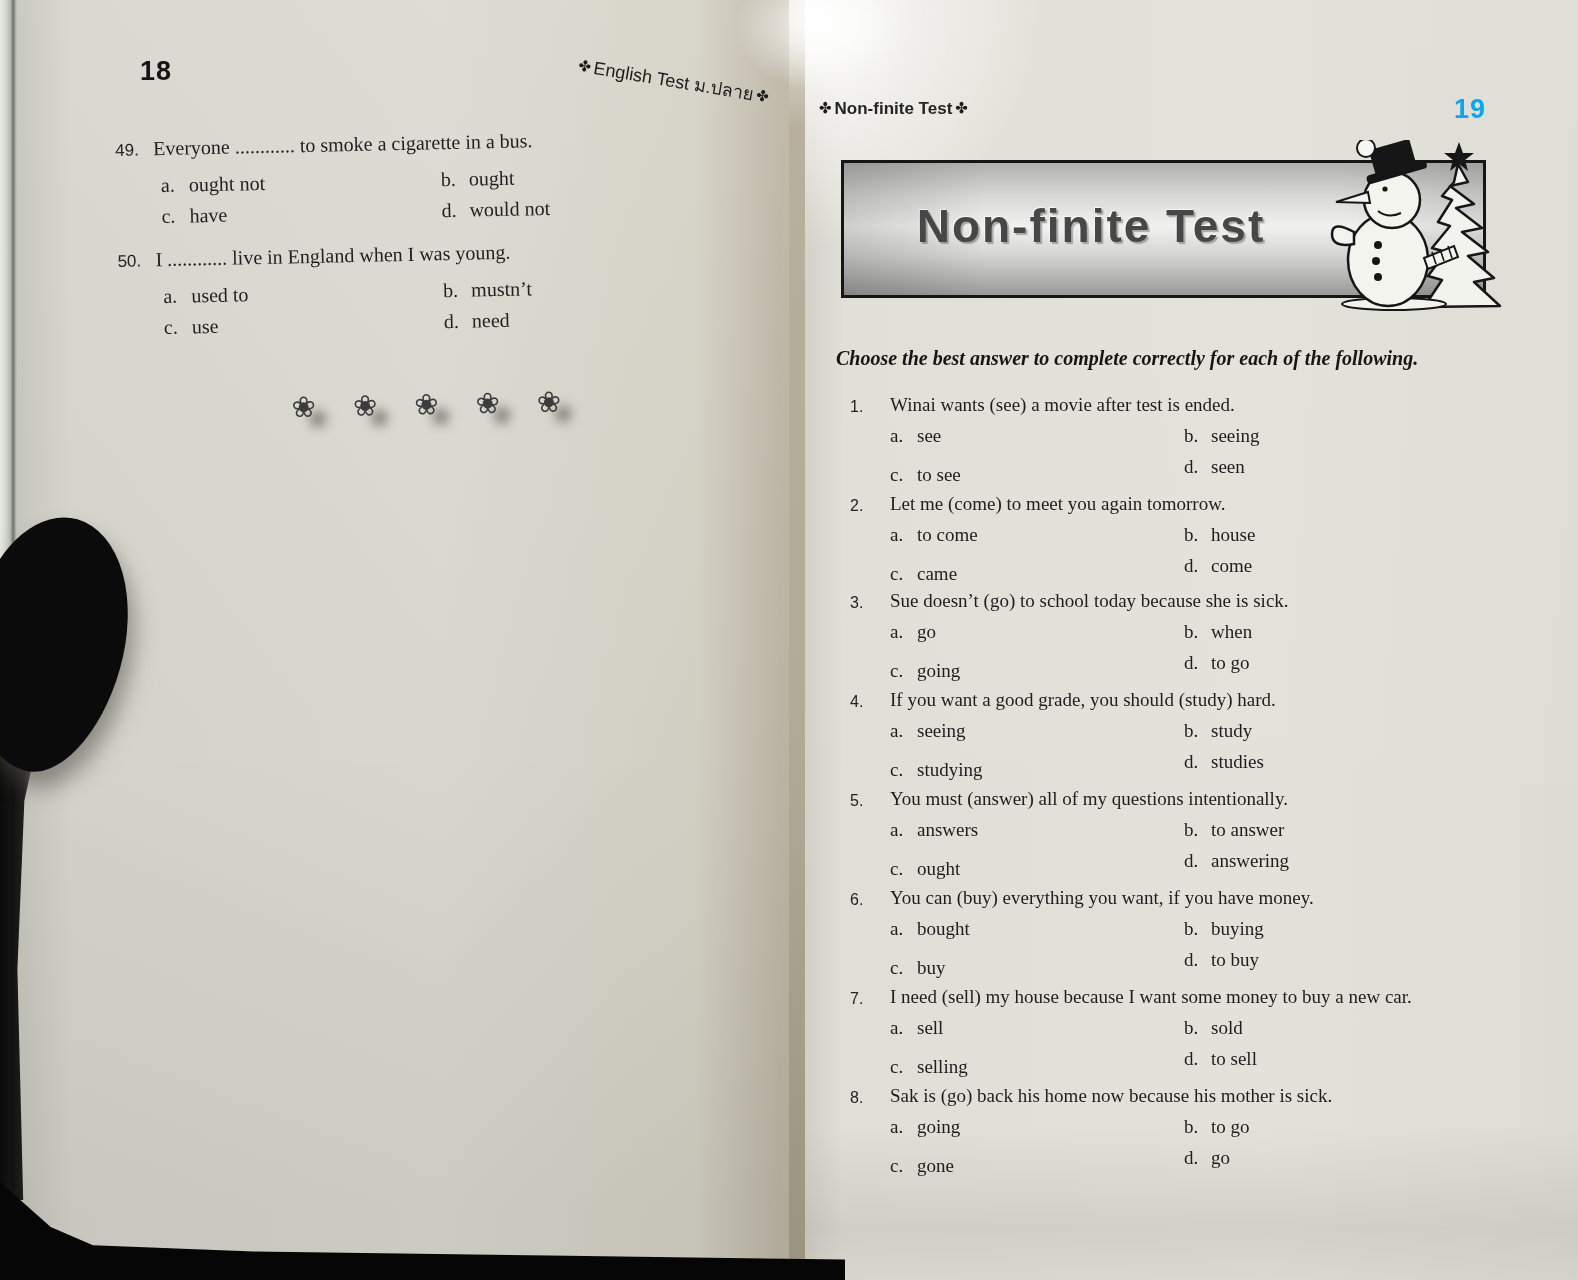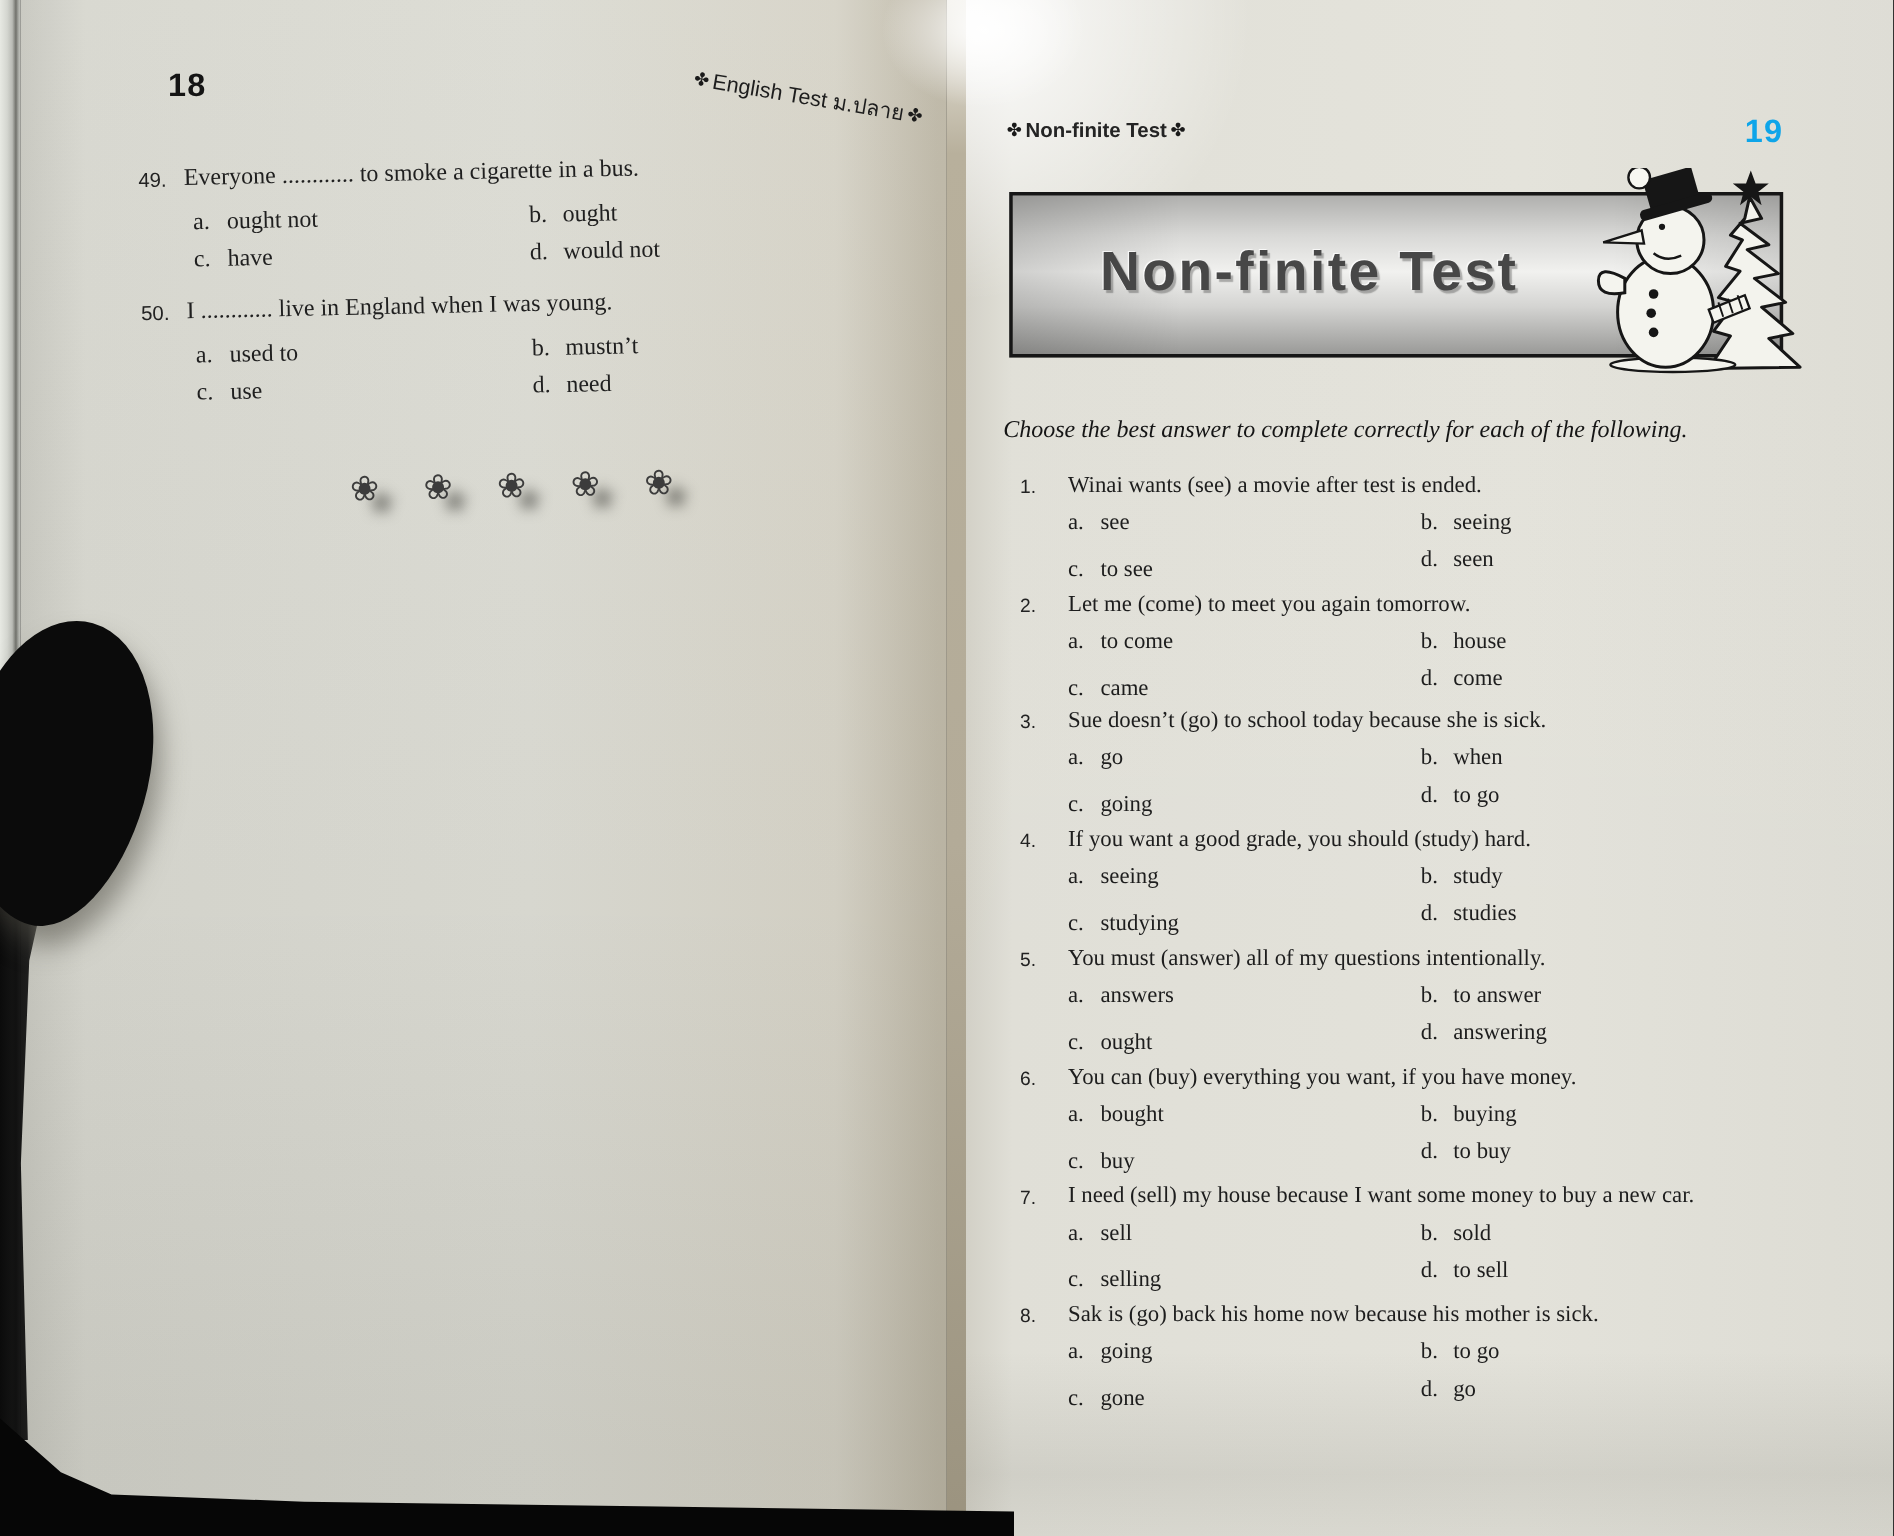--- a/index.html
+++ b/index.html
@@ -70,36 +70,36 @@
   .lq .opt .ol{display:inline-block;width:28px;}
   .lq .oa{left:45px;top:37px;}  .lq .ob{left:325px;top:37px;}
   .lq .oc{left:45px;top:68px;}  .lq .od{left:325px;top:68px;}
   .ornaments{left:286px;top:394px;display:flex;gap:37px;}
   .ornaments span{
     font-family:"DejaVu Sans",sans-serif;font-size:29px;color:#3c3c3c;
     text-shadow:14px 12px 9px rgba(55,55,50,.55);
   }
 
   
-  .rp-header{left:836px;top:99px;font-family:"Liberation Sans","DejaVu Sans",sans-serif;font-weight:bold;font-size:17px;color:#242424;white-space:nowrap;}
+  .rp-header{left:816px;top:99px;font-family:"Liberation Sans","DejaVu Sans",sans-serif;font-weight:bold;font-size:17px;color:#242424;white-space:nowrap;}
   .rp-number{left:1454px;top:94px;font-family:"Liberation Sans","DejaVu Sans",sans-serif;font-weight:bold;font-size:27px;color:#0ea5e9;letter-spacing:1px;}
   .banner{
     left:841px;top:160px;width:645px;height:138px;border:3px solid #161616;box-sizing:border-box;
     background:
       linear-gradient(to right,rgba(0,0,0,.14),rgba(0,0,0,0) 22%,rgba(0,0,0,0) 78%,rgba(0,0,0,.10)),
       linear-gradient(to bottom,#b0b0ae 0%,#d8d8d6 25%,#f1f1ef 48%,#d4d4d2 70%,#9a9a98 100%);
   }
   .banner-title{
     position:absolute;left:0;right:145px;top:36px;text-align:center;
     font-family:"Liberation Sans","DejaVu Sans",sans-serif;font-weight:bold;font-size:46px;letter-spacing:2px;color:#474747;
     text-shadow:-1px -1px 0 rgba(255,255,255,.75),2px 2px 1px rgba(0,0,0,.28);
     white-space:nowrap;
   }
   .snowman{left:1328px;top:140px;width:184px;height:172px;}
-  .instruction{left:836px;top:347px;width:640px;font-size:20px;font-weight:normal;font-style:italic;color:#151515;white-space:nowrap;}
+  .instruction{left:836px;top:347px;width:640px;font-size:20px;font-weight:bold;font-style:italic;color:#151515;white-space:nowrap;}
   .rq{position:absolute;left:850px;width:710px;font-size:19px;line-height:23px;color:#1d1d1d;}
   .rq .num{position:absolute;left:0;top:2px;font-size:16px;font-family:"Liberation Sans","DejaVu Sans",sans-serif;color:#222;}
   .rq .stem{position:absolute;left:40px;top:0;white-space:nowrap;}
   .rq .opt{position:absolute;white-space:nowrap;}
   .rq .opt .ol{display:inline-block;width:27px;}
   .rq .oa{left:40px;top:31px;}  .rq .ob{left:334px;top:31px;}
   .rq .oc{left:40px;top:70px;}  .rq .od{left:334px;top:62px;}
   .q1{top:393px;} .q2{top:492px;} .q3{top:589px;} .q4{top:688px;}
   .q5{top:787px;} .q6{top:886px;} .q7{top:985px;} .q8{top:1084px;}
 </style>

